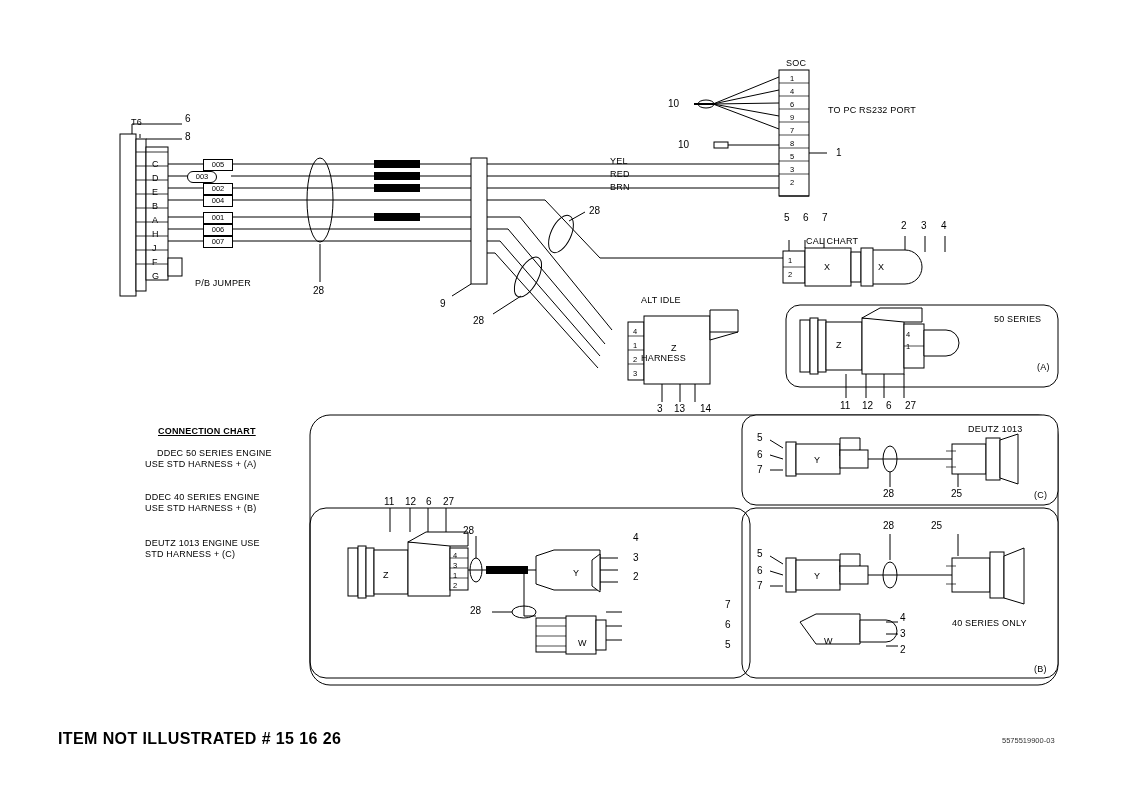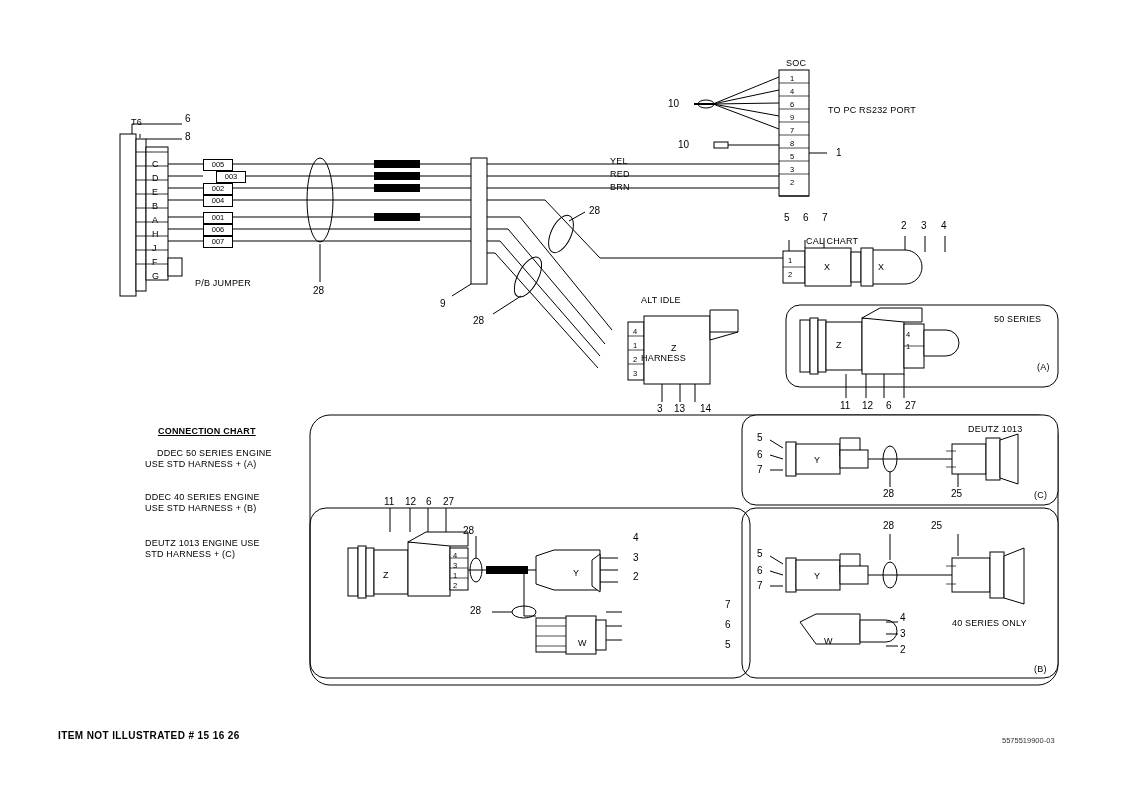--- a/index.html
+++ b/index.html
@@ -6,21 +6,21 @@
   body{width:1137px;height:793px;font-family:"Liberation Sans",sans-serif;color:#000;}
   #sheet{position:relative;width:1137px;height:793px;overflow:hidden;}
   .lbl{position:absolute;font-size:9px;line-height:10px;white-space:pre;letter-spacing:.2px;}
   .lbl.b{font-weight:bold;}
   .lbl.u{text-decoration:underline;}
   .num{position:absolute;font-size:10px;line-height:11px;white-space:pre;}
   .tiny{position:absolute;font-size:7.5px;line-height:9px;white-space:pre;}
   svg{position:absolute;left:0;top:0;}
   .code{position:absolute;border:1px solid #000;background:#fff;font-size:7.5px;
         text-align:center;line-height:10px;height:10px;width:28px;}
-  .footer{position:absolute;font-size:10px;font-weight:bold;letter-spacing:.4px;}
+  .footer{position:absolute;font-size:16px;font-weight:bold;letter-spacing:.4px;}
   .docid{position:absolute;font-size:7.5px;color:#333;}
 </style>
 </head>
 <body>
 
 <div id="sheet">
 
   <svg width="1137" height="793">
     <g fill="none" stroke="#000" stroke-width="1">
 
@@ -272,21 +272,21 @@
   <div class="lbl" style="left:152px;top:173px;">D</div>
   <div class="lbl" style="left:152px;top:187px;">E</div>
   <div class="lbl" style="left:152px;top:201px;">B</div>
   <div class="lbl" style="left:152px;top:215px;">A</div>
   <div class="lbl" style="left:152px;top:229px;">H</div>
   <div class="lbl" style="left:152px;top:243px;">J</div>
   <div class="lbl" style="left:152px;top:257px;">F</div>
   <div class="lbl" style="left:152px;top:271px;">G</div>
 
   <div class="code" style="left:203px;top:159px;text-align:center;">005</div>
-  <div class="code" style="left:216px;top:171px;">003</div>
+  <div class="code" style="left:187px;top:171px;border-radius:6px;">003</div>
   <div class="code" style="left:203px;top:183px;">002</div>
   <div class="code" style="left:203px;top:195px;">004</div>
   <div class="code" style="left:203px;top:212px;">001</div>
   <div class="code" style="left:203px;top:224px;">006</div>
   <div class="code" style="left:203px;top:236px;">007</div>
 
   <div class="lbl" style="left:195px;top:278px;">P/B JUMPER</div>
   <div class="num" style="left:313px;top:285px;">28</div>
   <div class="num" style="left:440px;top:298px;">9</div>
   <div class="num" style="left:473px;top:315px;">28</div>

